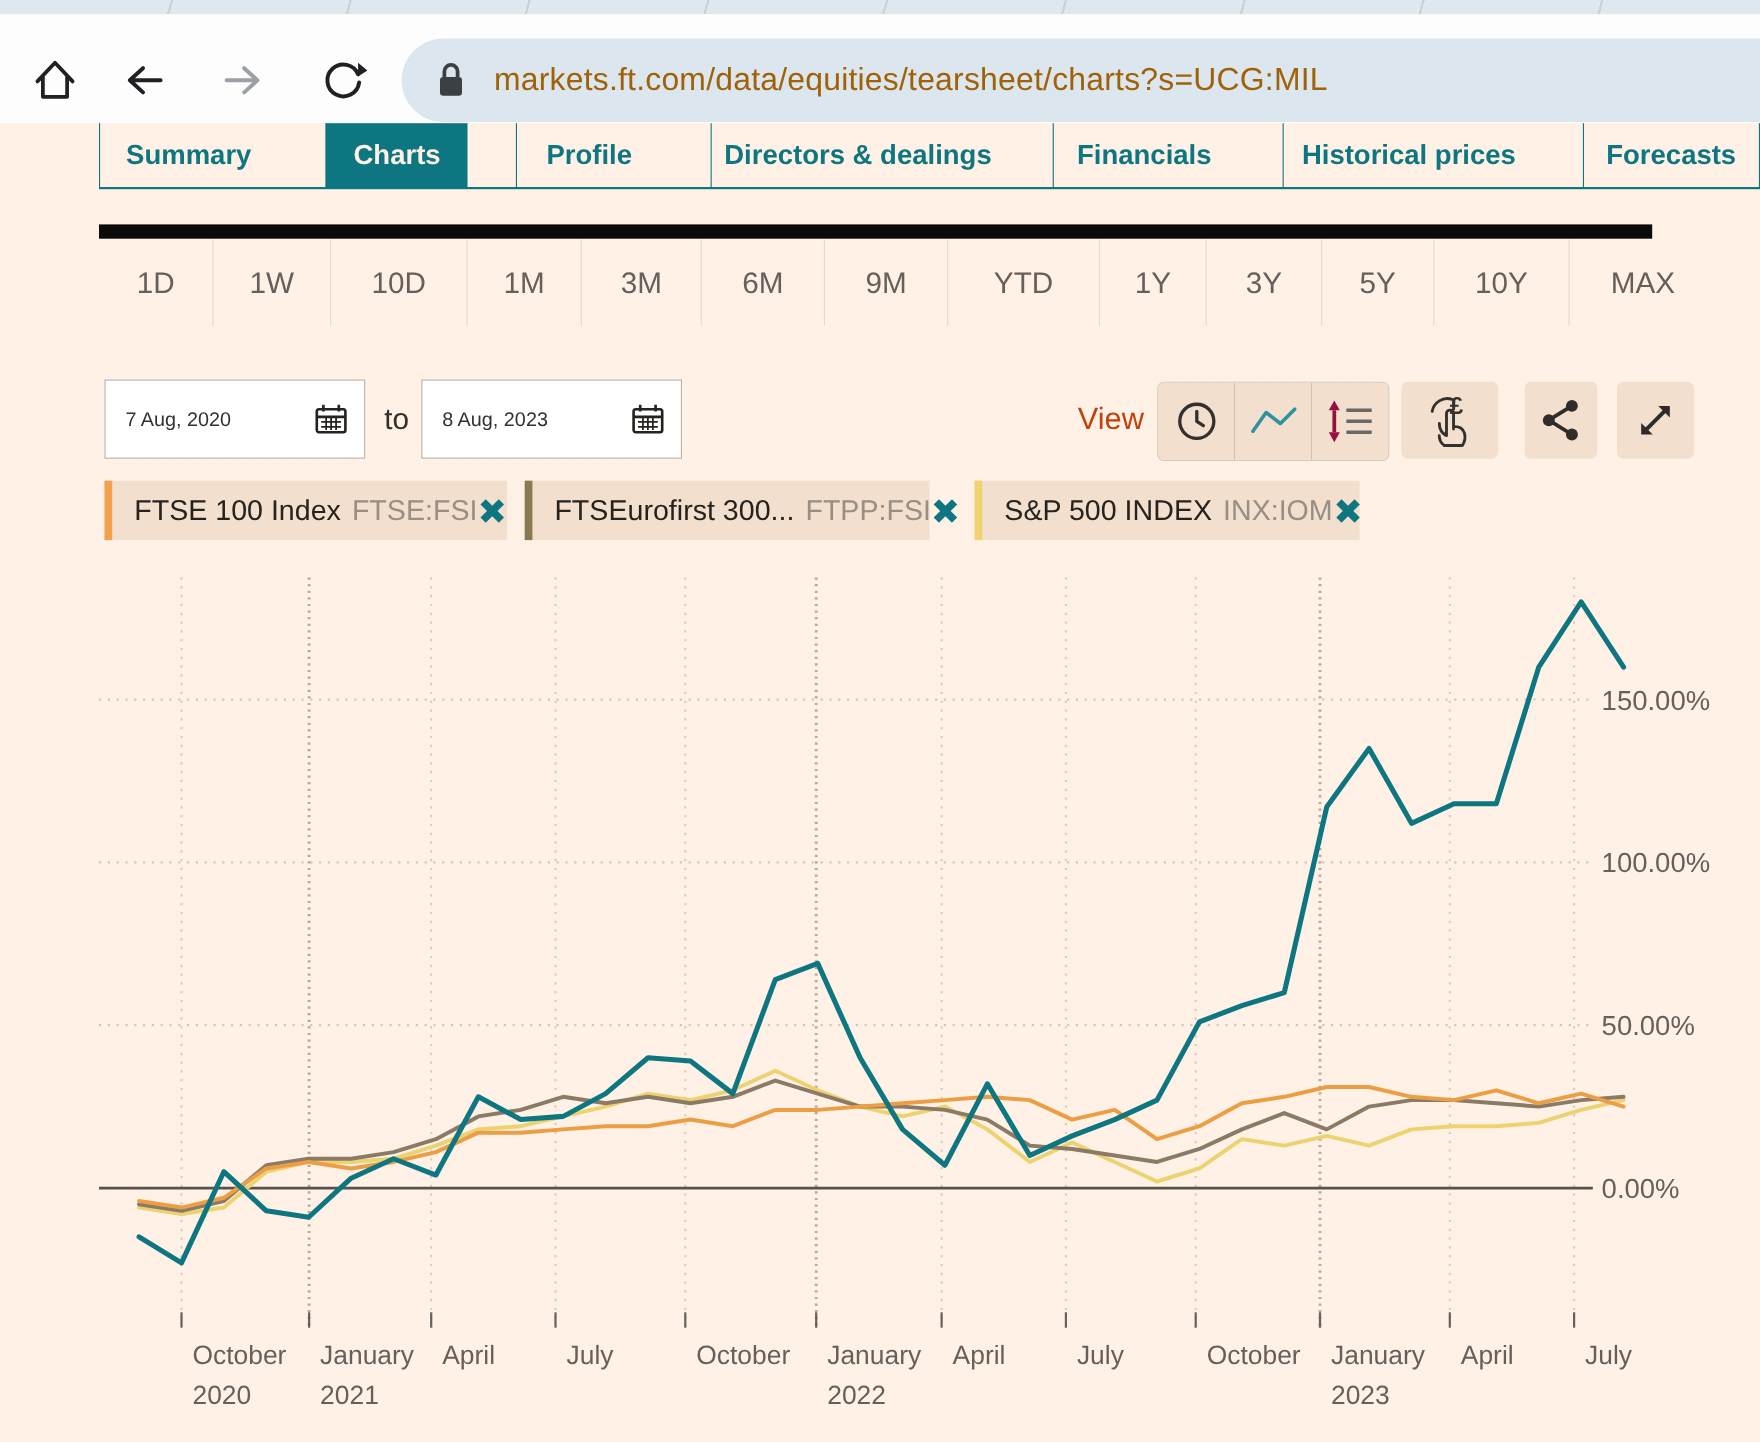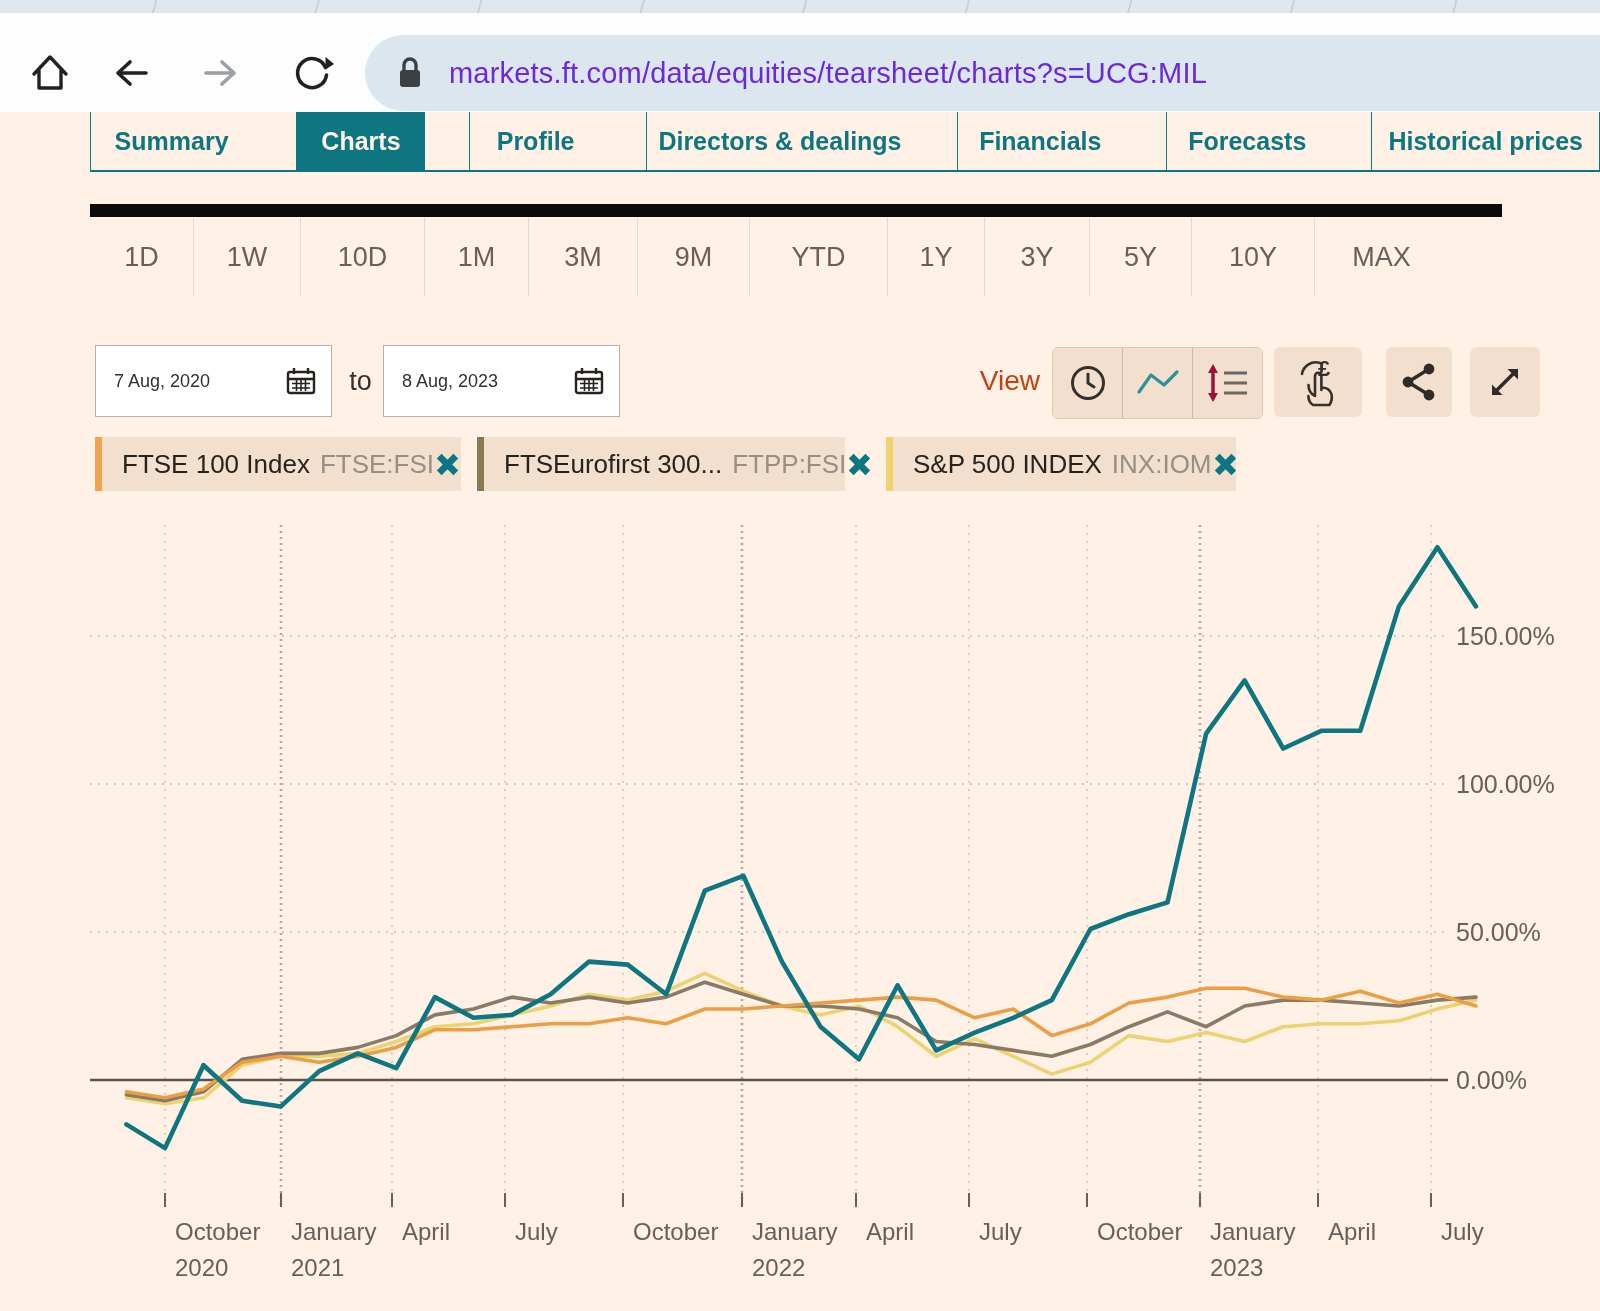--- a/index.html
+++ b/index.html
@@ -8,21 +8,21 @@
 
   
   .tabstrip{position:absolute;left:0;top:0;width:1600px;height:13px;background:#dee8ee;
     background-image:repeating-linear-gradient(105deg,transparent 0 150px,#c7d3dc 150px 152px,transparent 152px 157px);}
   .toolbar{position:absolute;left:0;top:13px;width:1600px;height:99px;background:#fdfdfe;}
   .tbicon{position:absolute;top:38px;width:44px;height:44px;display:flex;align-items:center;justify-content:center;}
   .tbicon svg{display:block;}
   .urlbar{position:absolute;left:365px;top:22px;width:1235px;height:76px;background:#dce6ef;
     border-radius:38px 0 0 38px;display:flex;align-items:center;}
   .urllock{margin-left:28px;display:flex;align-items:center;}
-  .urltext{margin-left:22px;font-size:29px;color:#6d28d9;letter-spacing:.2px;white-space:nowrap;}
+  .urltext{margin-left:22px;font-size:29px;color:#a16207;letter-spacing:.2px;white-space:nowrap;}
 
   
   .tabs{position:absolute;left:90px;top:112px;width:1510px;height:58px;display:flex;
     border-bottom:2px solid #0D7680;gap:44px;}
   .tab{height:58px;display:flex;align-items:center;justify-content:center;box-sizing:border-box;
     color:#0D7680;font-size:25px;font-weight:bold;border-left:1.5px solid #0D7680;cursor:pointer;}
   .tab:last-child{border-right:1.5px solid #0D7680;}
   .tab.active{background:#0D7680;color:#FFF1E5;}
 
   .blackbar{position:absolute;left:90px;top:204px;width:1412px;height:13px;background:#0b0b0b;}
@@ -100,32 +100,33 @@
       <span class="urltext">markets.ft.com/data/equities/tearsheet/charts?s=UCG:MIL</span>
     </div>
   </div>
 
   <nav class="tabs" id="navTabs">
       <div class="tab" style="width: 193px;">Summary</div>
       <div class="tab active" style="width: 153px;">Charts</div>
       <div class="tab" style="width: 158px;">Profile</div>
       <div class="tab" style="width: 319px;">Directors &amp; dealings</div>
       <div class="tab" style="width: 196px;">Financials</div>
+      <div class="tab" style="width: 272px;">Historical prices</div>
       <div class="tab" style="width: 192px;">Forecasts</div>
-      <div class="tab" style="width: 272px;">Historical prices</div>
     </nav>
 
   <div class="blackbar"></div>
 
   <div class="ranges" id="ranges">
       <div class="range" style="width: 104px;">1D</div>
       <div class="range" style="width: 107px;">1W</div>
       <div class="range" style="width: 124px;">10D</div>
       <div class="range" style="width: 104px;">1M</div>
       <div class="range" style="width: 109px;">3M</div>
+      <div class="range" style="width: 112px;">6M</div>
       <div class="range" style="width: 112px;">9M</div>
       <div class="range" style="width: 138px;">YTD</div>
       <div class="range" style="width: 97px;">1Y</div>
       <div class="range" style="width: 105px;">3Y</div>
       <div class="range" style="width: 102px;">5Y</div>
       <div class="range" style="width: 123px;">10Y</div>
       <div class="range" style="width: 133px;">MAX</div>
     </div>
 
   <div class="datebox" style="left:95px">

